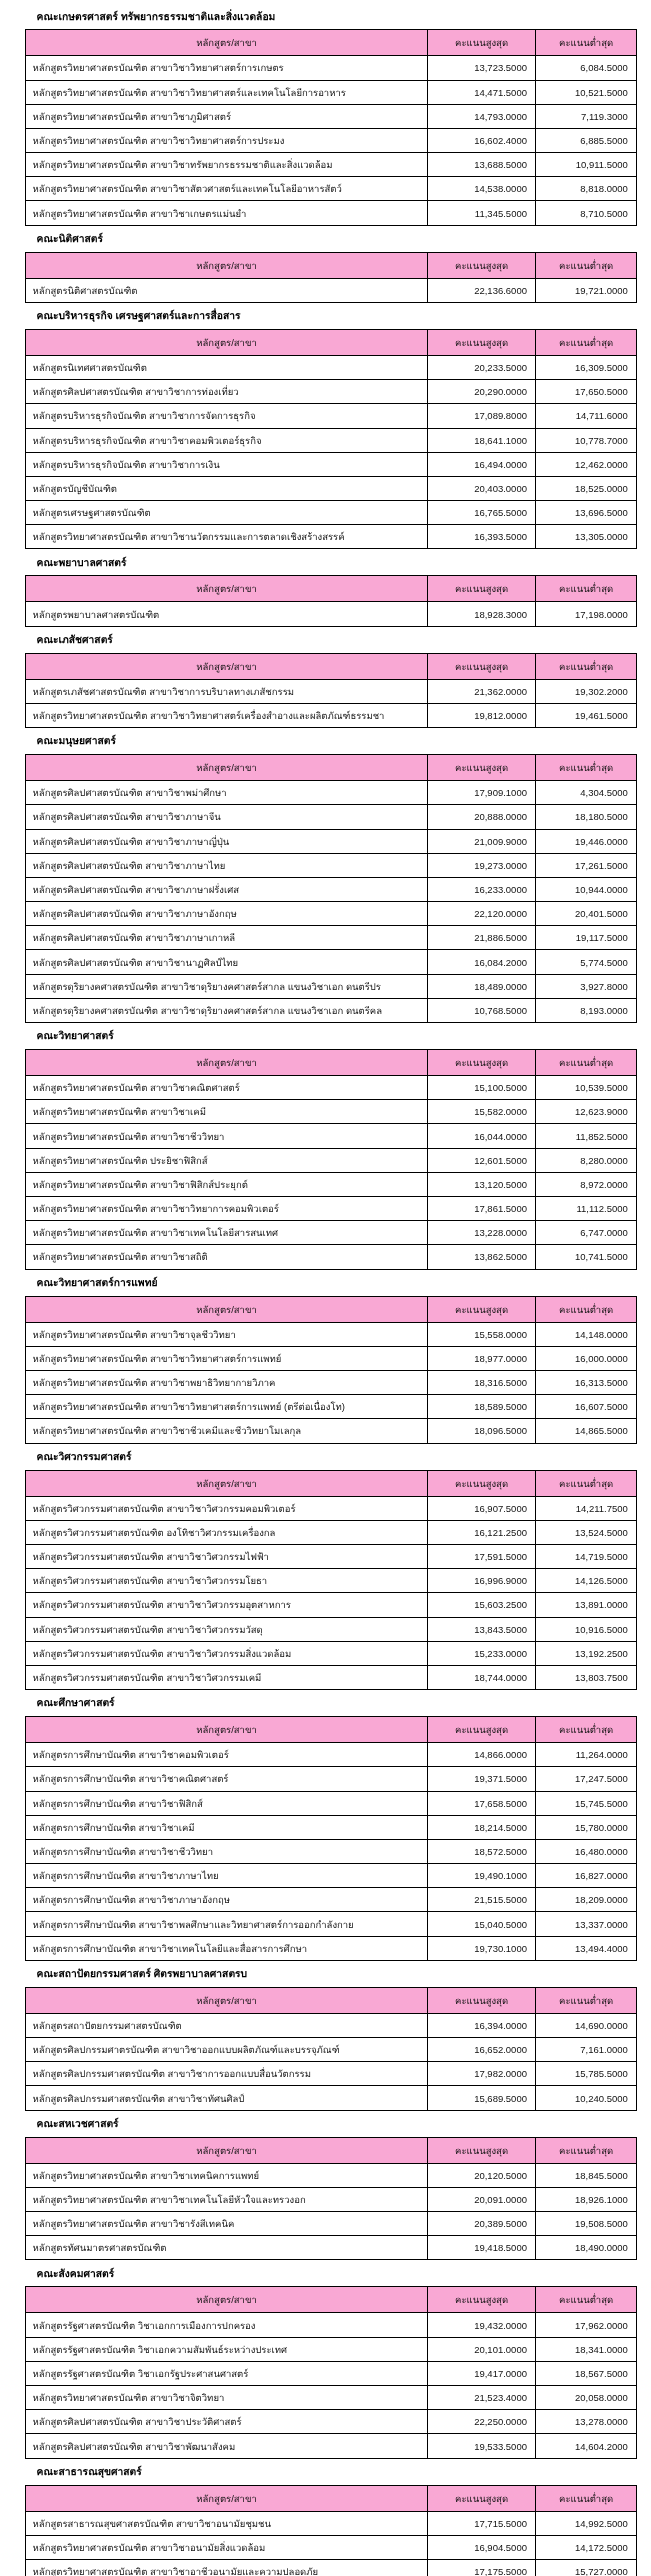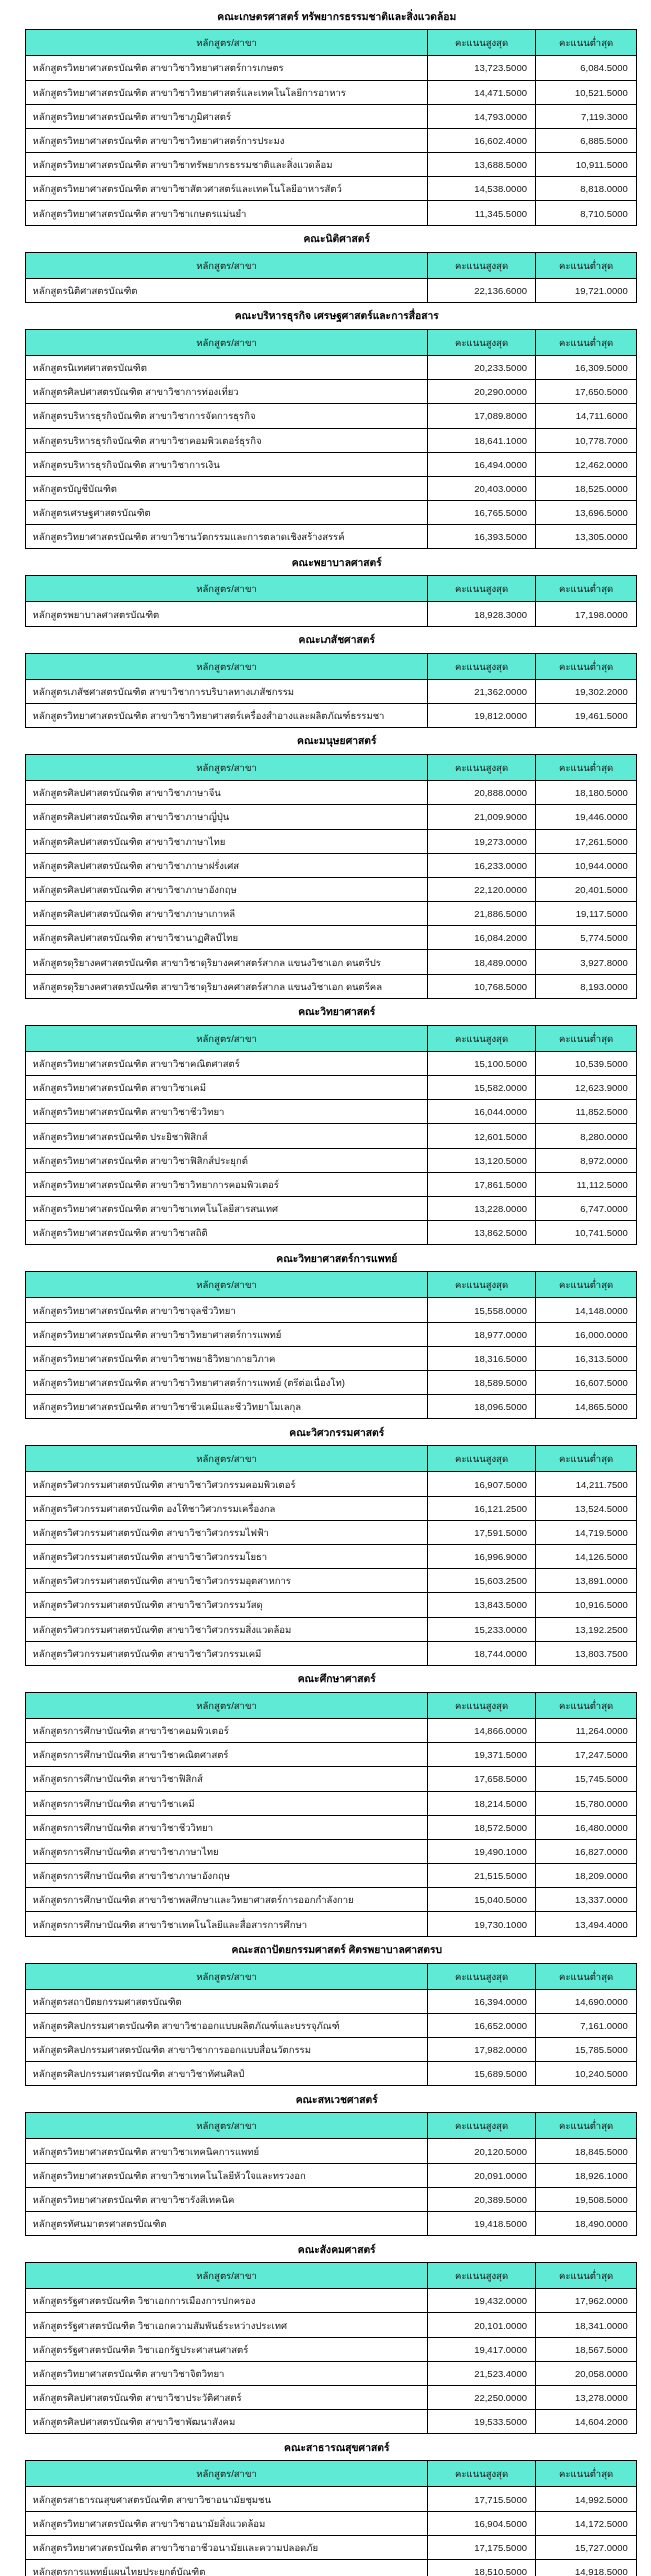--- a/index.html
+++ b/index.html
@@ -15,34 +15,33 @@
     min-height: 2576px;
     padding: 3.3px 15px 8.2px 25px;
   }
   section.faculty { margin: 0 0 1.6px 0; }
   .section-title {
     font-size: 10.3px;
     font-weight: bold;
     color: #000000;
     margin: 7.4px 0 5.8px 11.5px;
     line-height: 1.25;
-    text-align: center;
   }
   table.scores {
     width: 100%;
     border-collapse: collapse;
     table-layout: fixed;
     border: 1.6px solid #000000;
     margin-bottom: 3.3px;
   }
   table.scores col.c-program { width: 65.8%; }
   table.scores col.c-max     { width: 17.7%; }
   table.scores col.c-min     { width: 16.5%; }
   table.scores th {
-    background: #5eead4;
+    background: #f9a8d4;
     border: 0.8px solid #000000;
     font-weight: normal;
     font-size: 9.5px;
     text-align: center;
     padding: 5px 13px;
     height: 22px;
   }
   table.scores td {
     border: 0.8px solid #000000;
     font-size: 9.5px;
@@ -259,20 +258,25 @@
         </colgroup>
         <thead>
           <tr>
             <th>หลักสูตร/สาขา</th>
             <th>คะแนนสูงสุด</th>
             <th>คะแนนต่ำสุด</th>
           </tr>
         </thead>
         <tbody>
           <tr>
+            <td class="program">หลักสูตรศิลปศาสตรบัณฑิต สาขาวิชาพม่าศึกษา</td>
+            <td class="num">17,909.1000</td>
+            <td class="num">4,304.5000</td>
+          </tr>
+          <tr>
             <td class="program">หลักสูตรศิลปศาสตรบัณฑิต สาขาวิชาภาษาจีน</td>
             <td class="num">20,888.0000</td>
             <td class="num">18,180.5000</td>
           </tr>
           <tr>
             <td class="program">หลักสูตรศิลปศาสตรบัณฑิต สาขาวิชาภาษาญี่ปุ่น</td>
             <td class="num">21,009.9000</td>
             <td class="num">19,446.0000</td>
           </tr>
           <tr>

